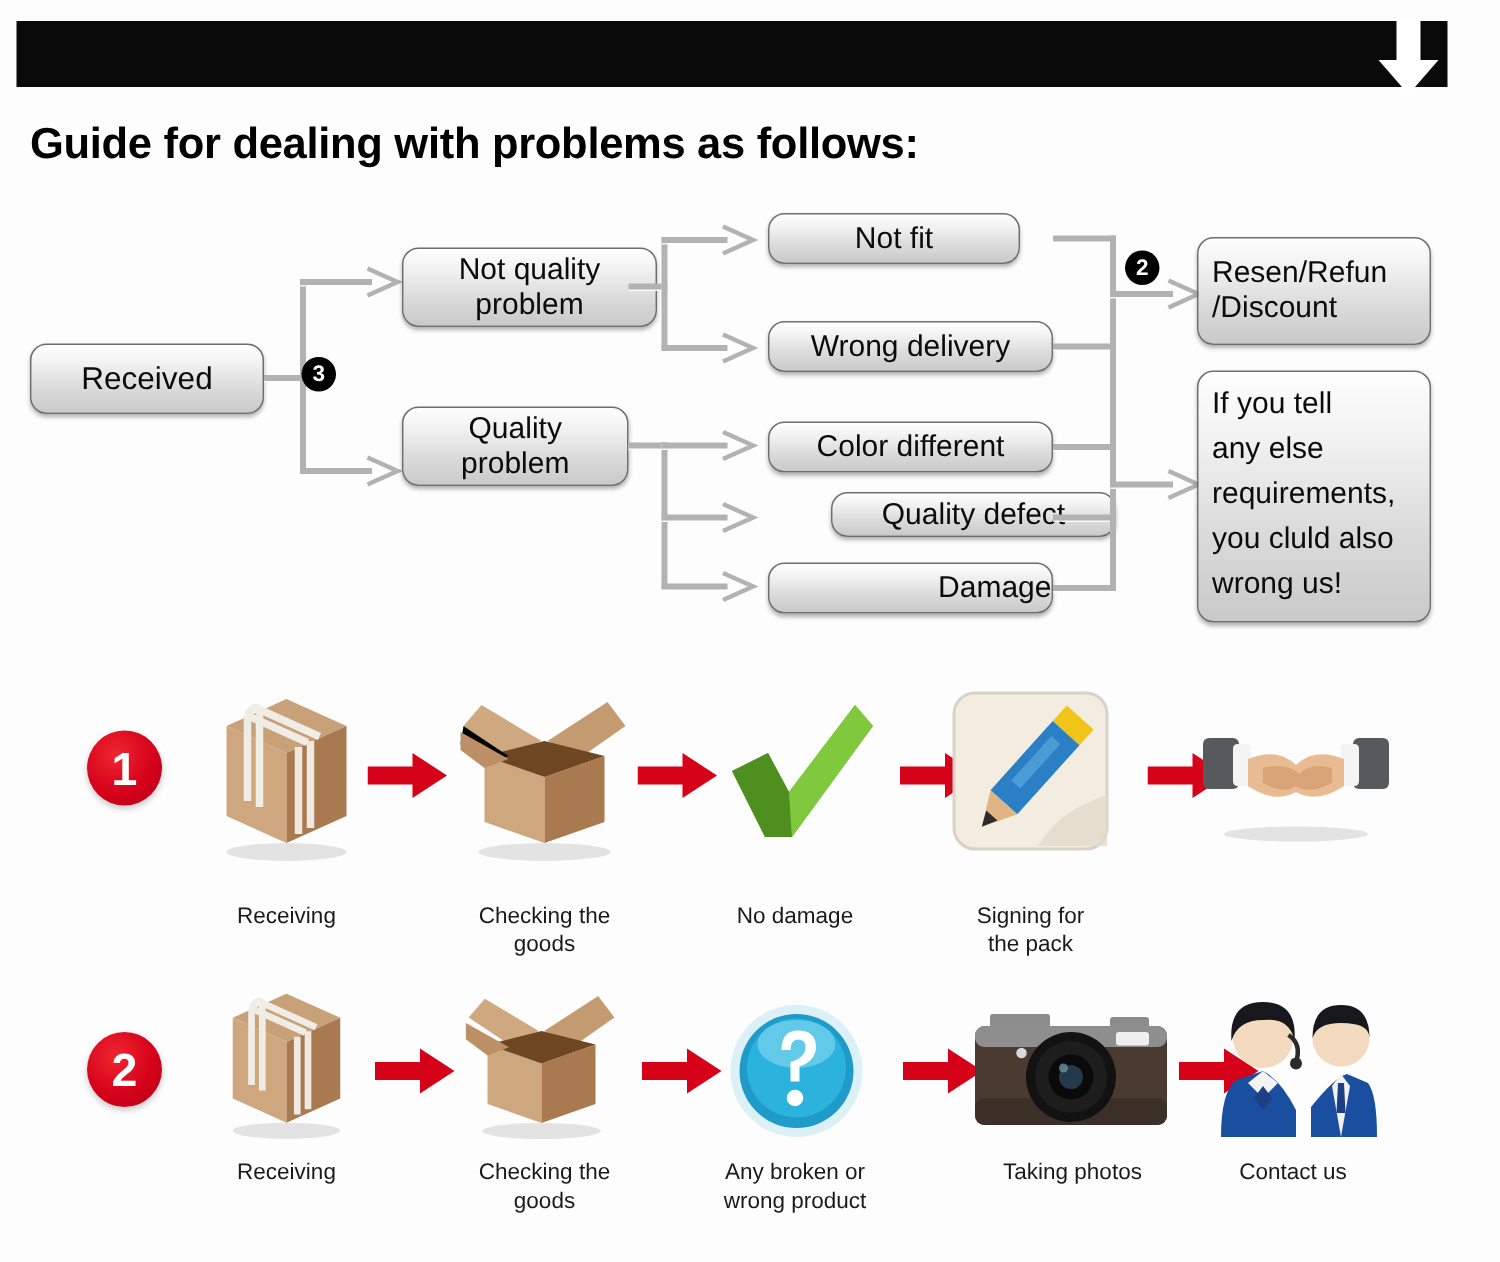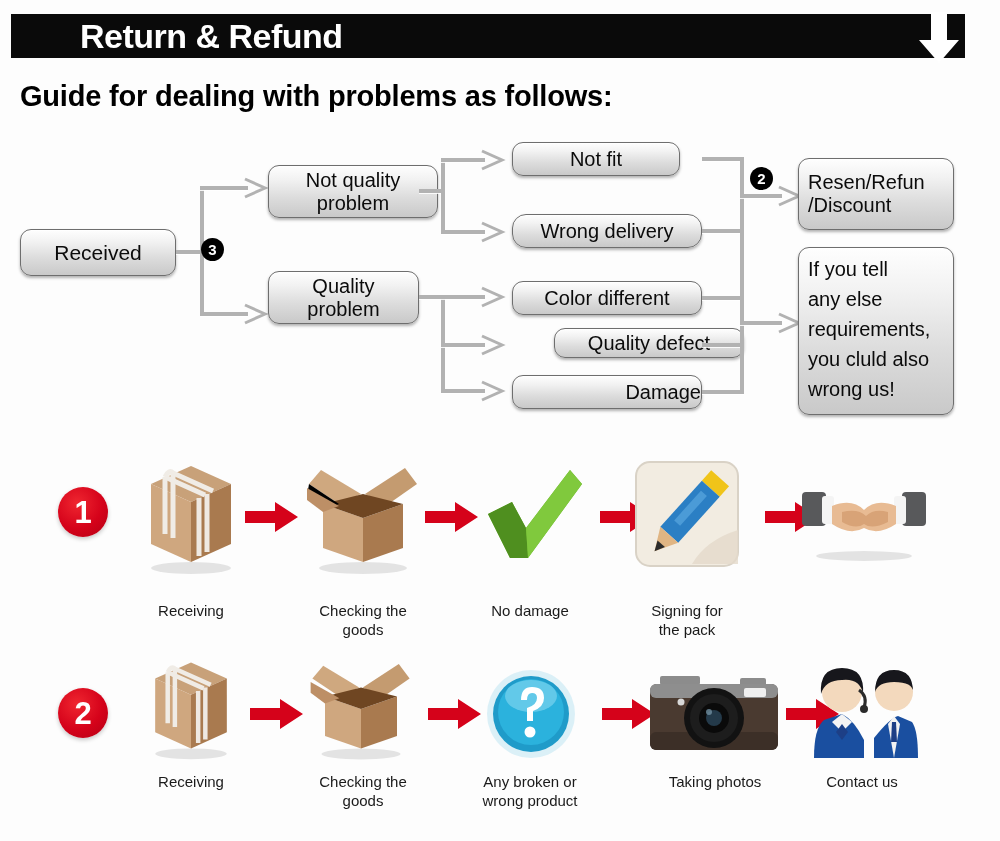--- a/index.html
+++ b/index.html
@@ -74,21 +74,20 @@
     position:absolute;text-align:center;color:#1a1a1a;
     font-size:15px;line-height:19px;
   }
 </style>
 </head>
 <body>
 
 <div id="root">
 
   <div class="hdr-bar"></div>
-  <div class="hdr-title">Return &amp; Refund</div>
   <svg class="hdr-arrow" viewBox="0 0 46 52">
     <polygon points="15,0 31,0 31,28 43,28 23,51 3,28 15,28" fill="#ffffff"></polygon>
   </svg>
 
   <div class="guide">Guide for dealing with problems as follows:</div>
 
   <div class="fbox" style="left:20px;top:229px;width:156px;height:47px;font-size:21px;">
     <span>Received</span>
   </div>
 
@@ -141,21 +140,21 @@
   <svg class="ahead" style="left:480px;top:334px;" viewBox="0 0 26 22">
     <polyline points="2,2 22,11 2,20" fill="none" stroke="#b2b2b2" stroke-width="3"></polyline>
   </svg>
   <svg class="ahead" style="left:480px;top:380px;" viewBox="0 0 26 22">
     <polyline points="2,2 22,11 2,20" fill="none" stroke="#b2b2b2" stroke-width="3"></polyline>
   </svg>
 
   <div class="fbox" style="left:512px;top:142px;width:168px;height:34px;">
     <span>Not fit</span>
   </div>
-  <div class="fbox" style="left:512px;top:214px;width:190px;height:34px;border-radius:14px;">
+  <div class="fbox" style="left:512px;top:214px;width:190px;height:34px;">
     <span>Wrong delivery</span>
   </div>
   <div class="fbox" style="left:512px;top:281px;width:190px;height:34px;">
     <span>Color different</span>
   </div>
   <div class="fbox" style="left:512px;top:328px;width:190px;height:30px;margin-left:42px;">
     <span>Quality defect</span>
   </div>
   <div class="fbox" style="left:512px;top:375px;width:190px;height:34px;justify-content:flex-end;">
     <span>Damage</span>

